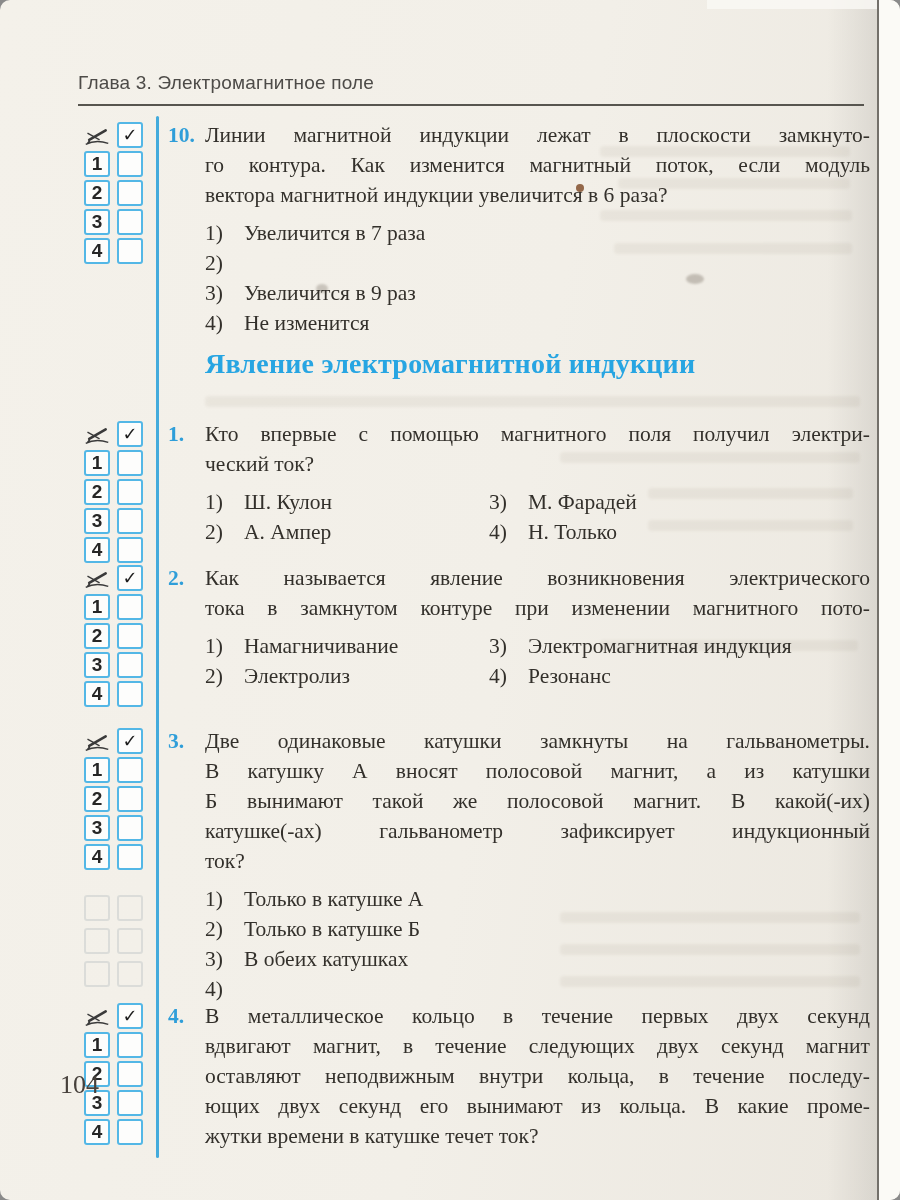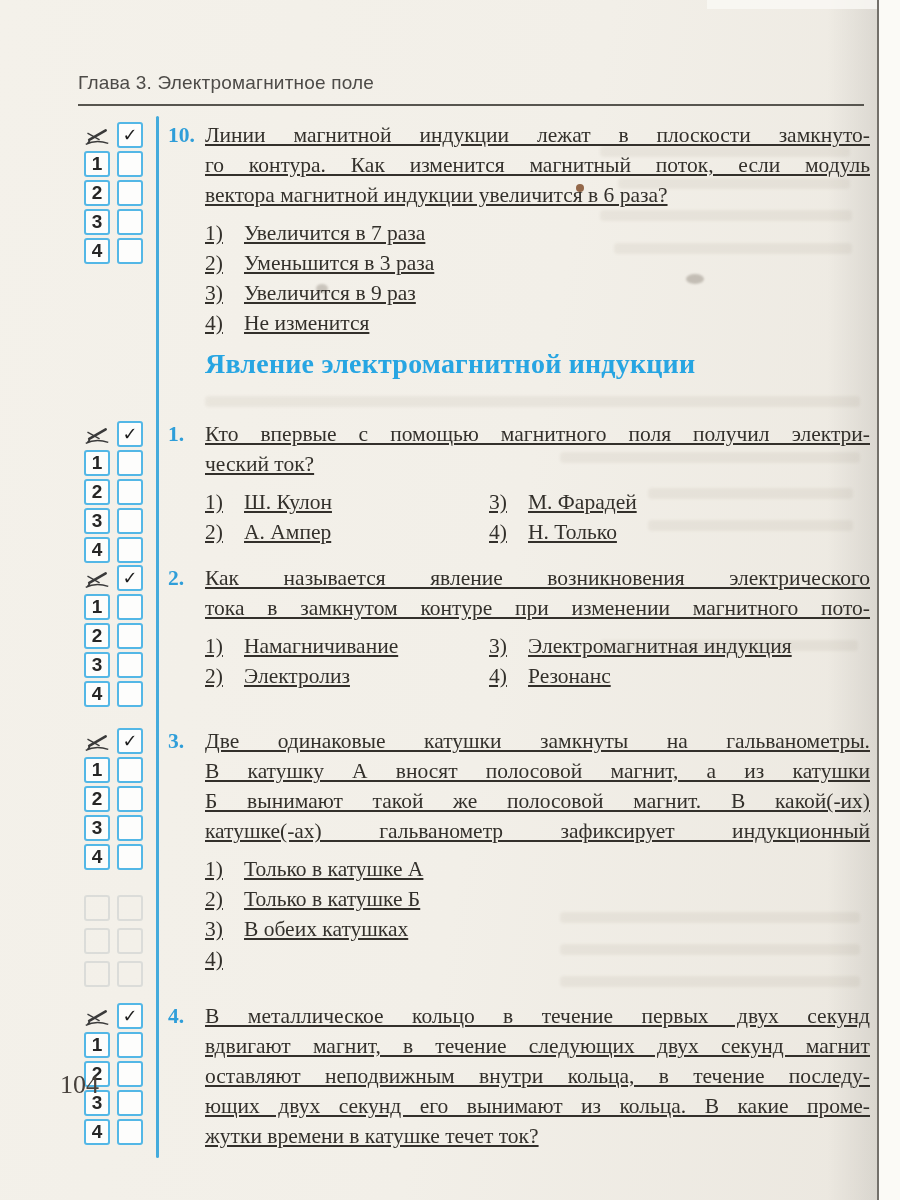--- a/index.html
+++ b/index.html
@@ -1,18 +1,18 @@
 <!DOCTYPE html>
 <html><head>
 <meta charset="utf-8">
 <style>
   html,body{margin:0;padding:0;background:#8a8a8a;}
   .page{position:relative;width:900px;height:1200px;overflow:hidden;
         background:linear-gradient(100deg,#f4f1ea 0%,#f2efe8 55%,#ebe7df 100%);
-        font-family:"Liberation Serif",serif;color:#33302b;}
+        font-family:"Liberation Serif",serif;color:#33302b;border-radius:10px;}
   
   .edge-shadow{position:absolute;top:0;right:23px;width:50px;height:100%;
         background:linear-gradient(to right,rgba(0,0,0,0),rgba(0,0,0,0.08));}
   .edge-line{position:absolute;top:0;right:21px;width:2px;height:100%;background:#73706a;}
   .edge-strip{position:absolute;top:0;right:0;width:21px;height:100%;background:#fbfaf6;}
   .top-sliver{position:absolute;top:0;right:23px;width:170px;height:9px;background:#faf9f5;opacity:.8;}
 
   
   .chapter-title{position:absolute;left:78px;top:72px;font-family:"Liberation Sans",sans-serif;
         font-size:19px;color:#4d4b48;letter-spacing:.2px;}
@@ -24,21 +24,21 @@
   
   .question{position:absolute;left:78px;width:792px;}
   .gutter{position:absolute;left:6px;top:2px;width:84px;}
   .cbx-row{display:flex;gap:7px;margin-bottom:3px;height:26px;}
   .cbx{width:26px;height:26px;box-sizing:border-box;border:2px solid #53b7e6;border-radius:3px;
         background:#fdfdfc;display:flex;align-items:center;justify-content:center;}
   .cbx.num{font-family:"Liberation Sans",sans-serif;font-weight:bold;font-size:19px;color:#262626;}
   .cbx.checked span{font-family:"DejaVu Sans",sans-serif;font-size:18px;font-weight:bold;color:#1d1d1d;line-height:1;}
   .pencil{width:26px;height:26px;display:flex;align-items:flex-end;justify-content:center;}
 
-  .qbody{margin-left:90px;position:relative;padding-left:37px;font-size:21.5px;line-height:30px;text-decoration:underline;}
+  .qbody{margin-left:90px;position:relative;padding-left:37px;font-size:21.5px;line-height:30px;}
   .qnum{position:absolute;left:0;top:0;color:#2f9ed9;font-weight:bold;}
   .qline{text-align:justify;text-align-last:justify;}
   .qline.last{text-align-last:auto;}
   .answers{margin-top:8px;}
   .ans-row{display:flex;line-height:30px;}
   .ans-row .mark{width:39px;flex:none;}
   .answers.twocol{display:grid;grid-template-columns:284px 1fr;align-items:start;}
 
   .section-title{position:absolute;left:205px;top:348px;font-family:Liberation Serif, serif;
         font-weight:bold;font-size:28px;color:#27a5e2;letter-spacing:.2px;}
@@ -126,21 +126,20 @@
       <div class="qline">Линии магнитной индукции лежат в плоскости замкнуто-</div>
       <div class="qline">го контура. Как изменится магнитный поток, если модуль</div>
       <div class="qline last">вектора магнитной индукции увеличится в 6 раза?</div>
       <div class="answers">
         <div class="ans-row">
             <span class="mark">1)</span>
             <span>Увеличится в 7 раза</span>
           </div>
         <div class="ans-row">
             <span class="mark">2)</span>
-            <span>Уменьшится в 3 раза</span>
           </div>
         <div class="ans-row">
             <span class="mark">3)</span>
             <span>Увеличится в 9 раз</span>
           </div>
         <div class="ans-row">
             <span class="mark">4)</span>
             <span>Не изменится</span>
           </div>
       </div>
@@ -302,20 +301,21 @@
           <span class="cbx num">4</span>
           <span class="cbx"></span>
         </div>
     </div>
     <div class="qbody">
       <span class="qnum">3.</span>
       <div class="qline">Две одинаковые катушки замкнуты на гальванометры.</div>
       <div class="qline">В катушку А вносят полосовой магнит, а из катушки</div>
       <div class="qline">Б вынимают такой же полосовой магнит. В какой(-их)</div>
       <div class="qline">катушке(-ах) гальванометр зафиксирует индукционный</div>
+      <div class="qline last">ток?</div>
       <div class="answers">
         <div class="ans-row">
             <span class="mark">1)</span>
             <span>Только в катушке А</span>
           </div>
         <div class="ans-row">
             <span class="mark">2)</span>
             <span>Только в катушке Б</span>
           </div>
         <div class="ans-row">

